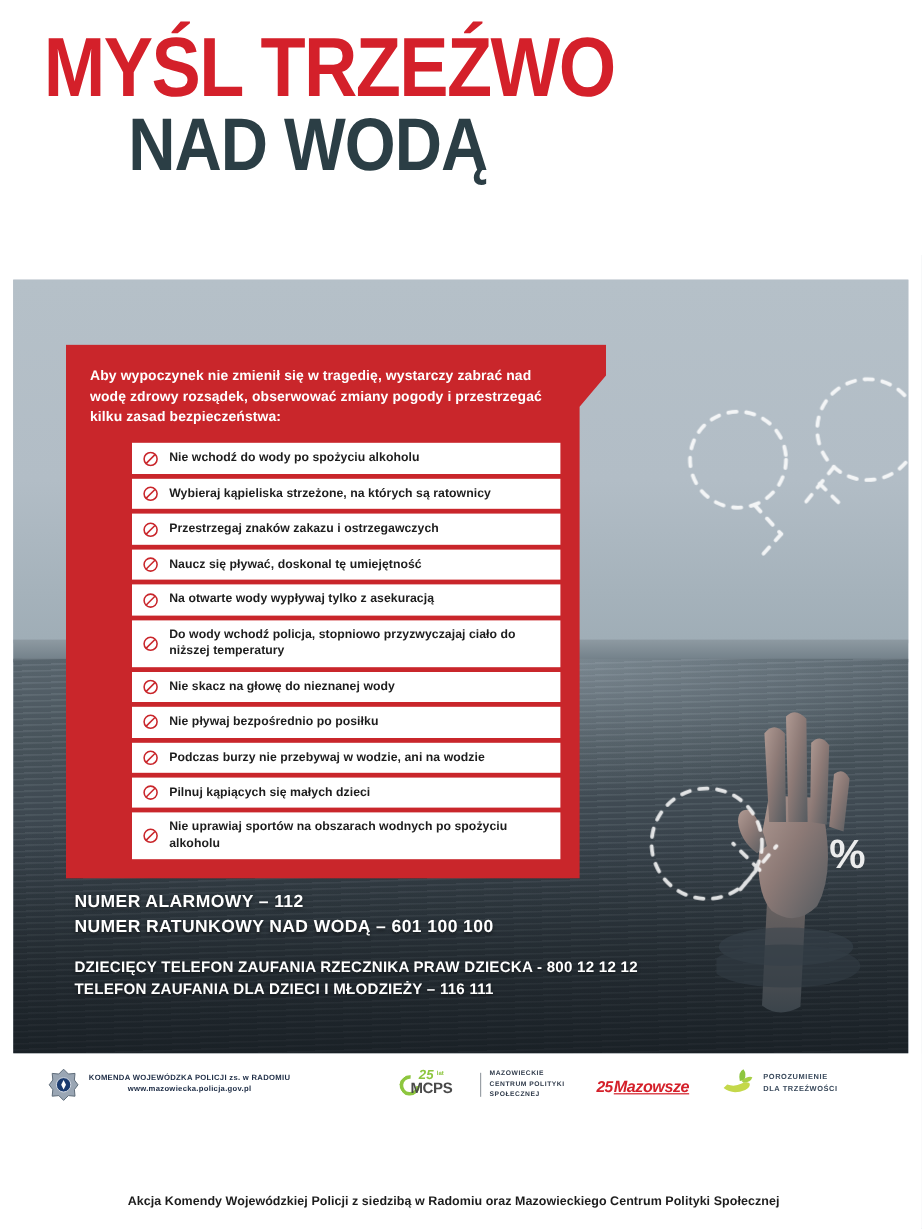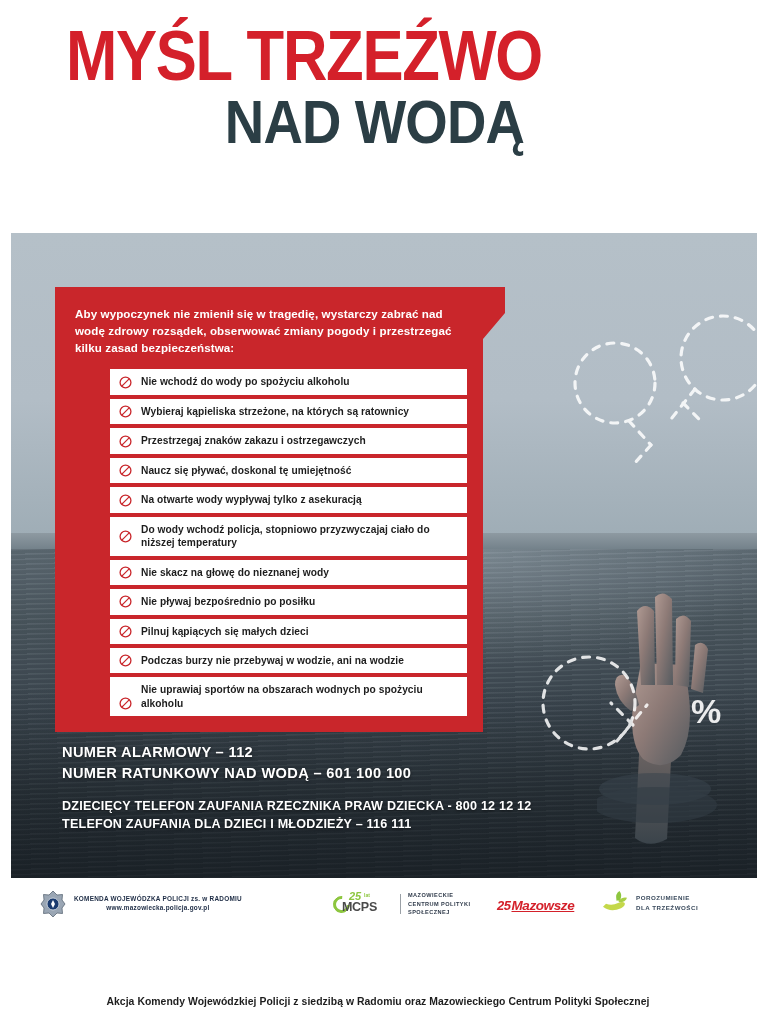--- a/index.html
+++ b/index.html
@@ -19,21 +19,20 @@
     background: #ffffff;
   }
 
   
   .title-block {
     position: absolute;
     top: 24px;
     left: 0;
     width: 608px;
     height: 180px;
-    text-align: center;
   }
   .title-line1 {
     font-size: 70px;
     line-height: 0.93;
     font-weight: 900;
     letter-spacing: -1.5px;
     color: #D4202A;
     font-family: "Liberation Sans", sans-serif;
     transform: scaleX(0.88);
     transform-origin: center;
@@ -118,21 +117,21 @@
   .rules { display: block; width: 392px; padding-left: 35px; }
   .rule {
     display: flex;
     align-items: center;
     gap: 9px;
     background: #ffffff;
     padding: 6px 10px 6px 9px;
     margin-bottom: 4px;
     min-height: 23px;
   }
-  .rule:last-child { margin-bottom: 0; align-items: flex-end; }
+  .rule:last-child { margin-bottom: 0; }
   .rule-icon { flex: 0 0 13px; width: 13px; height: 13px; display: block; }
   .rule-icon svg { width: 13px; height: 13px; display: block; }
   .rule-text {
     color: #1d1d1d;
     font-size: 10.2px;
     font-weight: bold;
     line-height: 1.32;
     letter-spacing: 0.05px;
   }
 
@@ -359,31 +358,31 @@
         <span class="rule-text">Nie pływaj bezpośrednio po posiłku</span>
       </div>
 
       <div class="rule">
         <span class="rule-icon">
           <svg viewBox="0 0 24 24">
               <circle cx="12" cy="12" r="10" fill="none" stroke="#C9262B" stroke-width="2.4"></circle>
               <line x1="5.3" y1="18.7" x2="18.7" y2="5.3" stroke="#C9262B" stroke-width="2.4"></line>
             </svg>
         </span>
+        <span class="rule-text">Podczas burzy nie przebywaj w wodzie, ani na wodzie</span>
+      </div>
+
+      <div class="rule">
+        <span class="rule-icon">
+          <svg viewBox="0 0 24 24">
+              <circle cx="12" cy="12" r="10" fill="none" stroke="#C9262B" stroke-width="2.4"></circle>
+              <line x1="5.3" y1="18.7" x2="18.7" y2="5.3" stroke="#C9262B" stroke-width="2.4"></line>
+            </svg>
+        </span>
         <span class="rule-text">Pilnuj kąpiących się małych dzieci</span>
-      </div>
-
-      <div class="rule">
-        <span class="rule-icon">
-          <svg viewBox="0 0 24 24">
-              <circle cx="12" cy="12" r="10" fill="none" stroke="#C9262B" stroke-width="2.4"></circle>
-              <line x1="5.3" y1="18.7" x2="18.7" y2="5.3" stroke="#C9262B" stroke-width="2.4"></line>
-            </svg>
-        </span>
-        <span class="rule-text">Podczas burzy nie przebywaj w wodzie, ani na wodzie</span>
       </div>
 
       <div class="rule">
         <span class="rule-icon">
           <svg viewBox="0 0 24 24">
               <circle cx="12" cy="12" r="10" fill="none" stroke="#C9262B" stroke-width="2.4"></circle>
               <line x1="5.3" y1="18.7" x2="18.7" y2="5.3" stroke="#C9262B" stroke-width="2.4"></line>
             </svg>
         </span>
         <span class="rule-text">Nie uprawiaj sportów na obszarach wodnych po spożyciu alkoholu</span>

